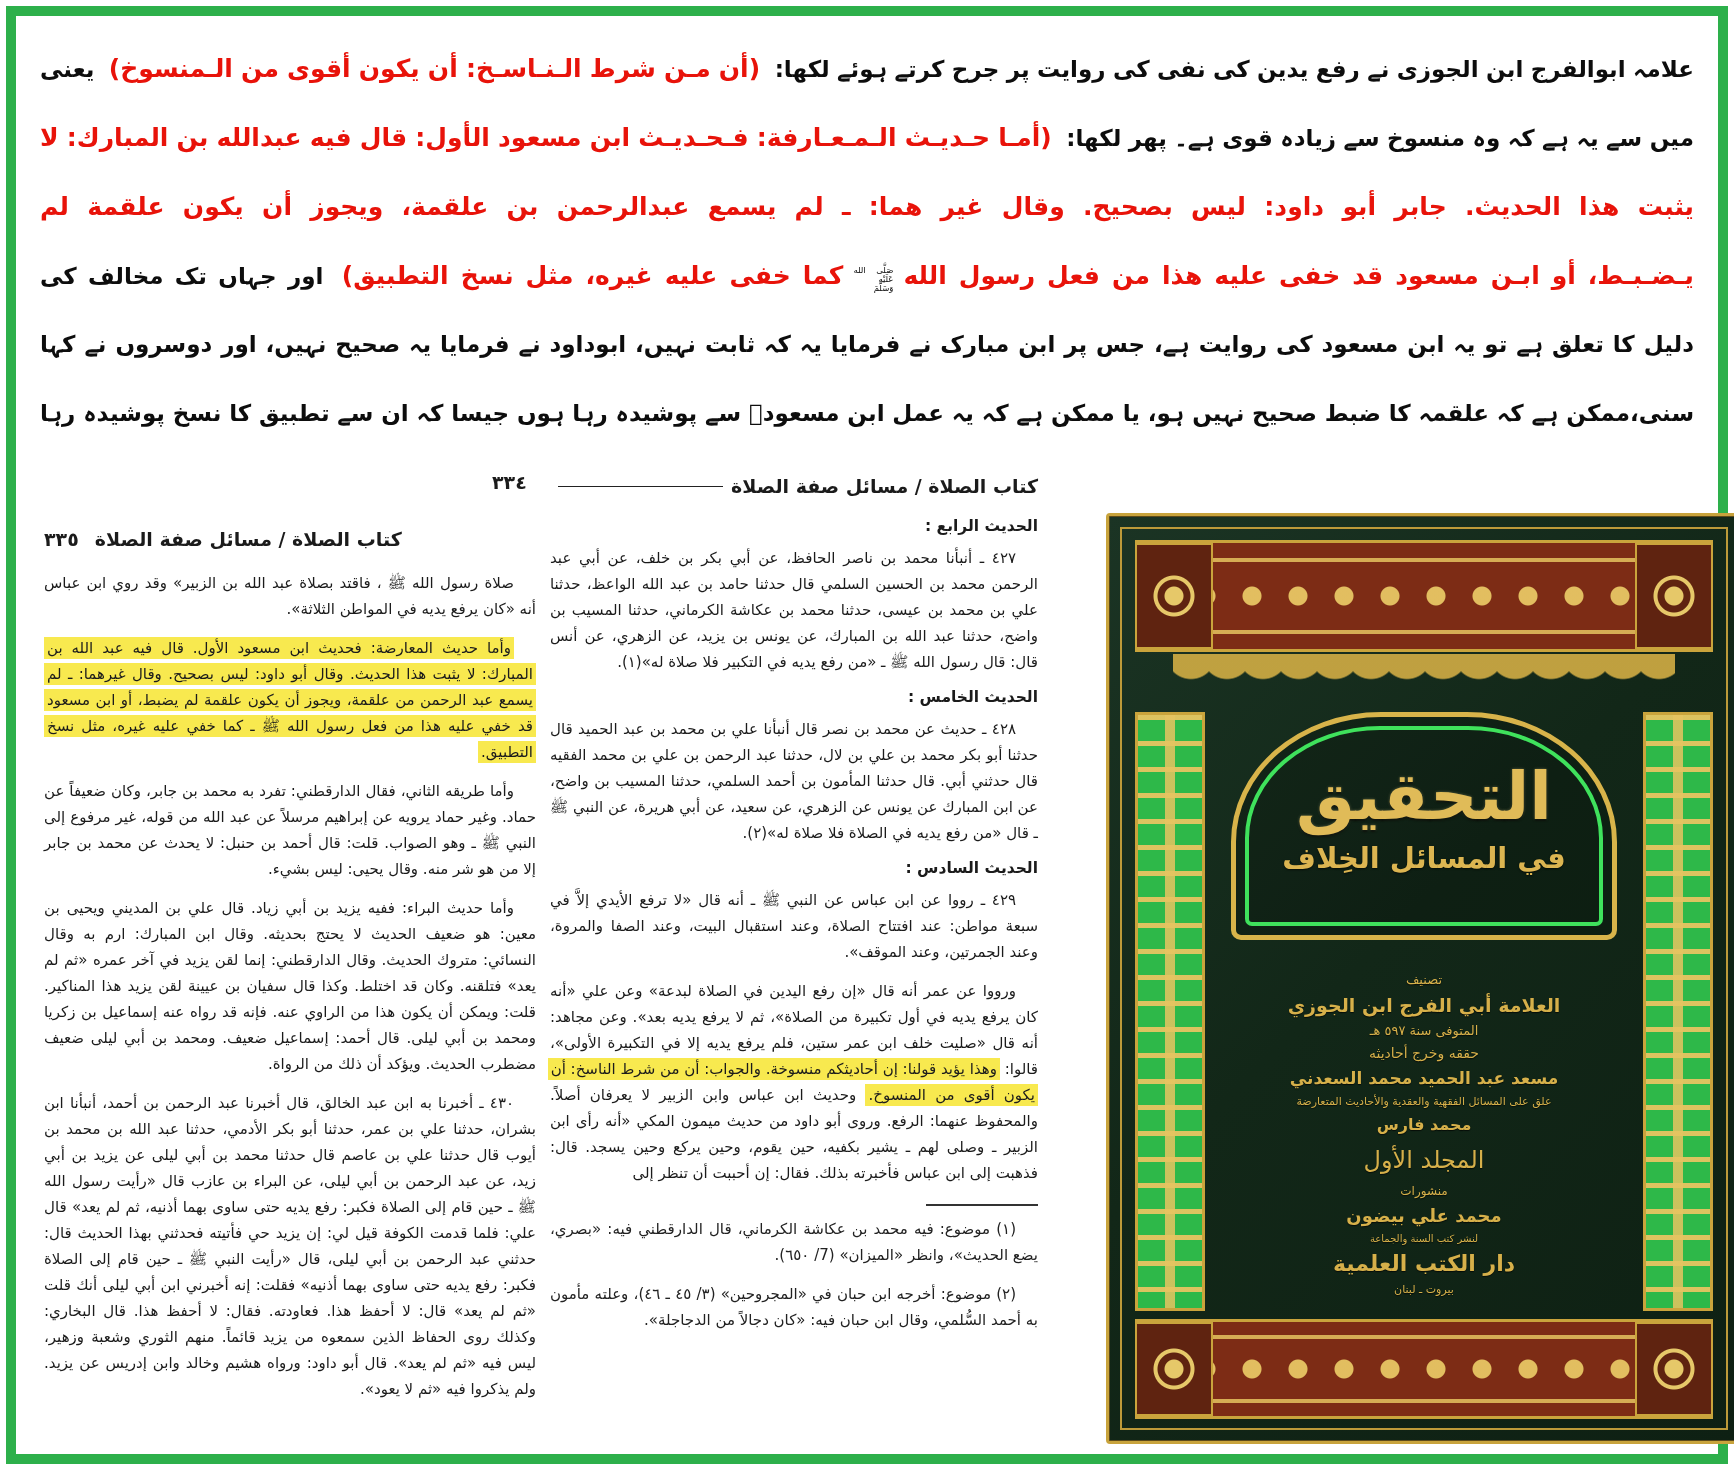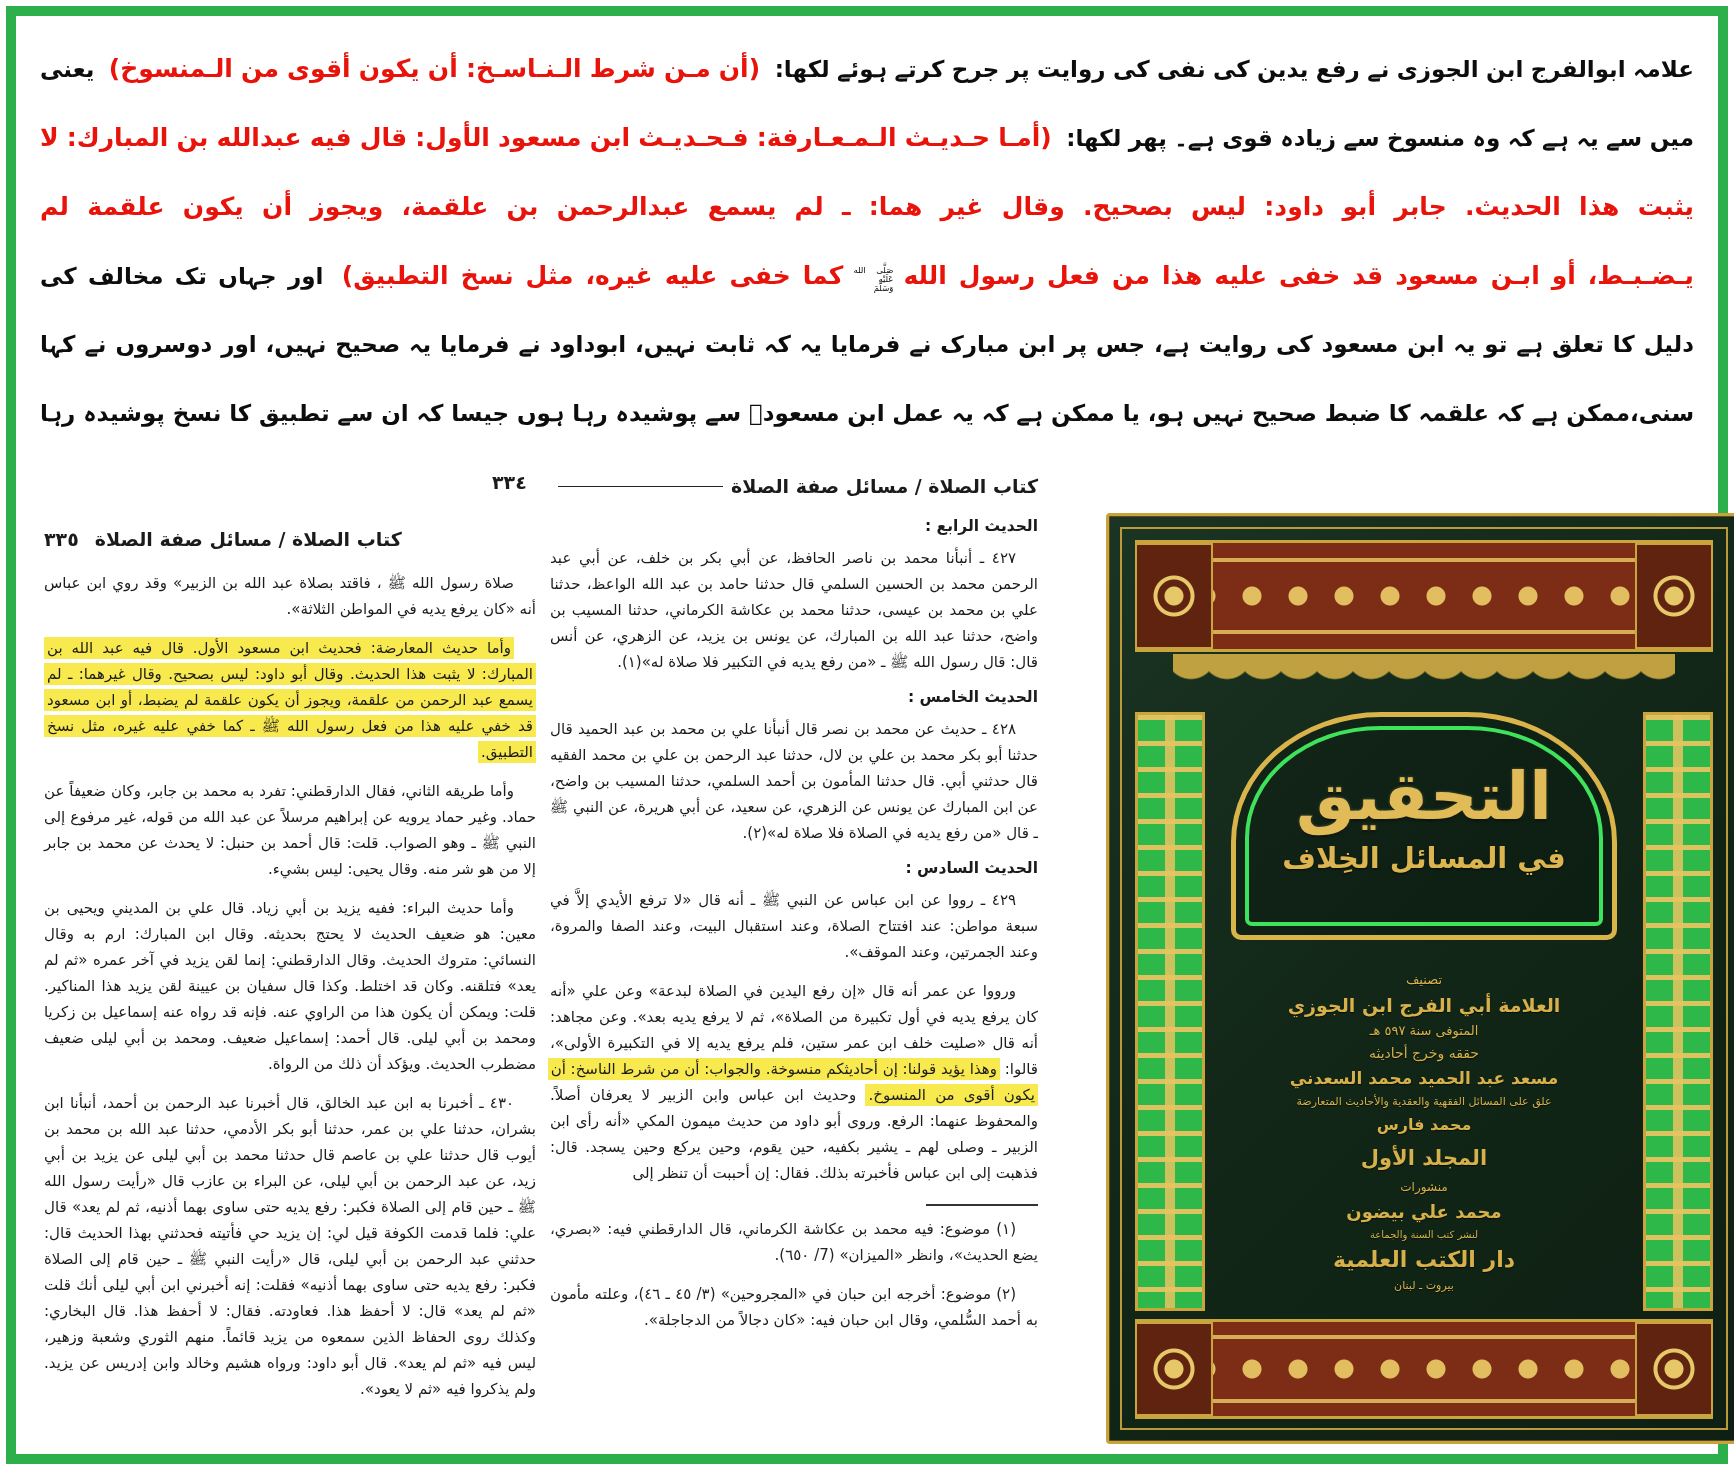--- a/index.html
+++ b/index.html
@@ -73,21 +73,21 @@
            text-shadow:0 2px 2px rgba(0,0,0,.6), 0 0 3px rgba(247,224,155,.35); }
   .cv-sub { margin-top:6px; font-size:29px; font-weight:700; color:#dcb551;
            text-shadow:0 1px 2px rgba(0,0,0,.6); }
   .cv-text { position:absolute; top:424px; left:96px; right:96px; text-align:center; color:#d6b04a;
            text-shadow:0 1px 1px rgba(0,0,0,.65);margin-top:32px; }
   .cv-text > div { margin:0 0 7px; }
   .c-tasnif { font-size:13px; } .c-author { font-size:19px; font-weight:700; }
   .c-death { font-size:13px; } .c-edlabel { font-size:14px; }
   .c-editor { font-size:17px; font-weight:700; } .c-annlabel { font-size:11px; }
   .c-annot { font-size:16px; font-weight:700; }
-  .c-volume { font-size:21px; font-weight:700; margin-top:12px !important; }
+  .c-volume { font-size:24px; font-weight:400; margin-top:12px !important; }
   .c-publabel { font-size:12px; margin-top:10px !important; }
   .c-publisher { font-size:18px; font-weight:700; } .c-pubsub { font-size:10px; }
   .c-house { font-size:22px; font-weight:700; } .c-city { font-size:11px; }
 </style>
 </head>
 <body>
 
 <div class="page">
   <div class="frame">
 

